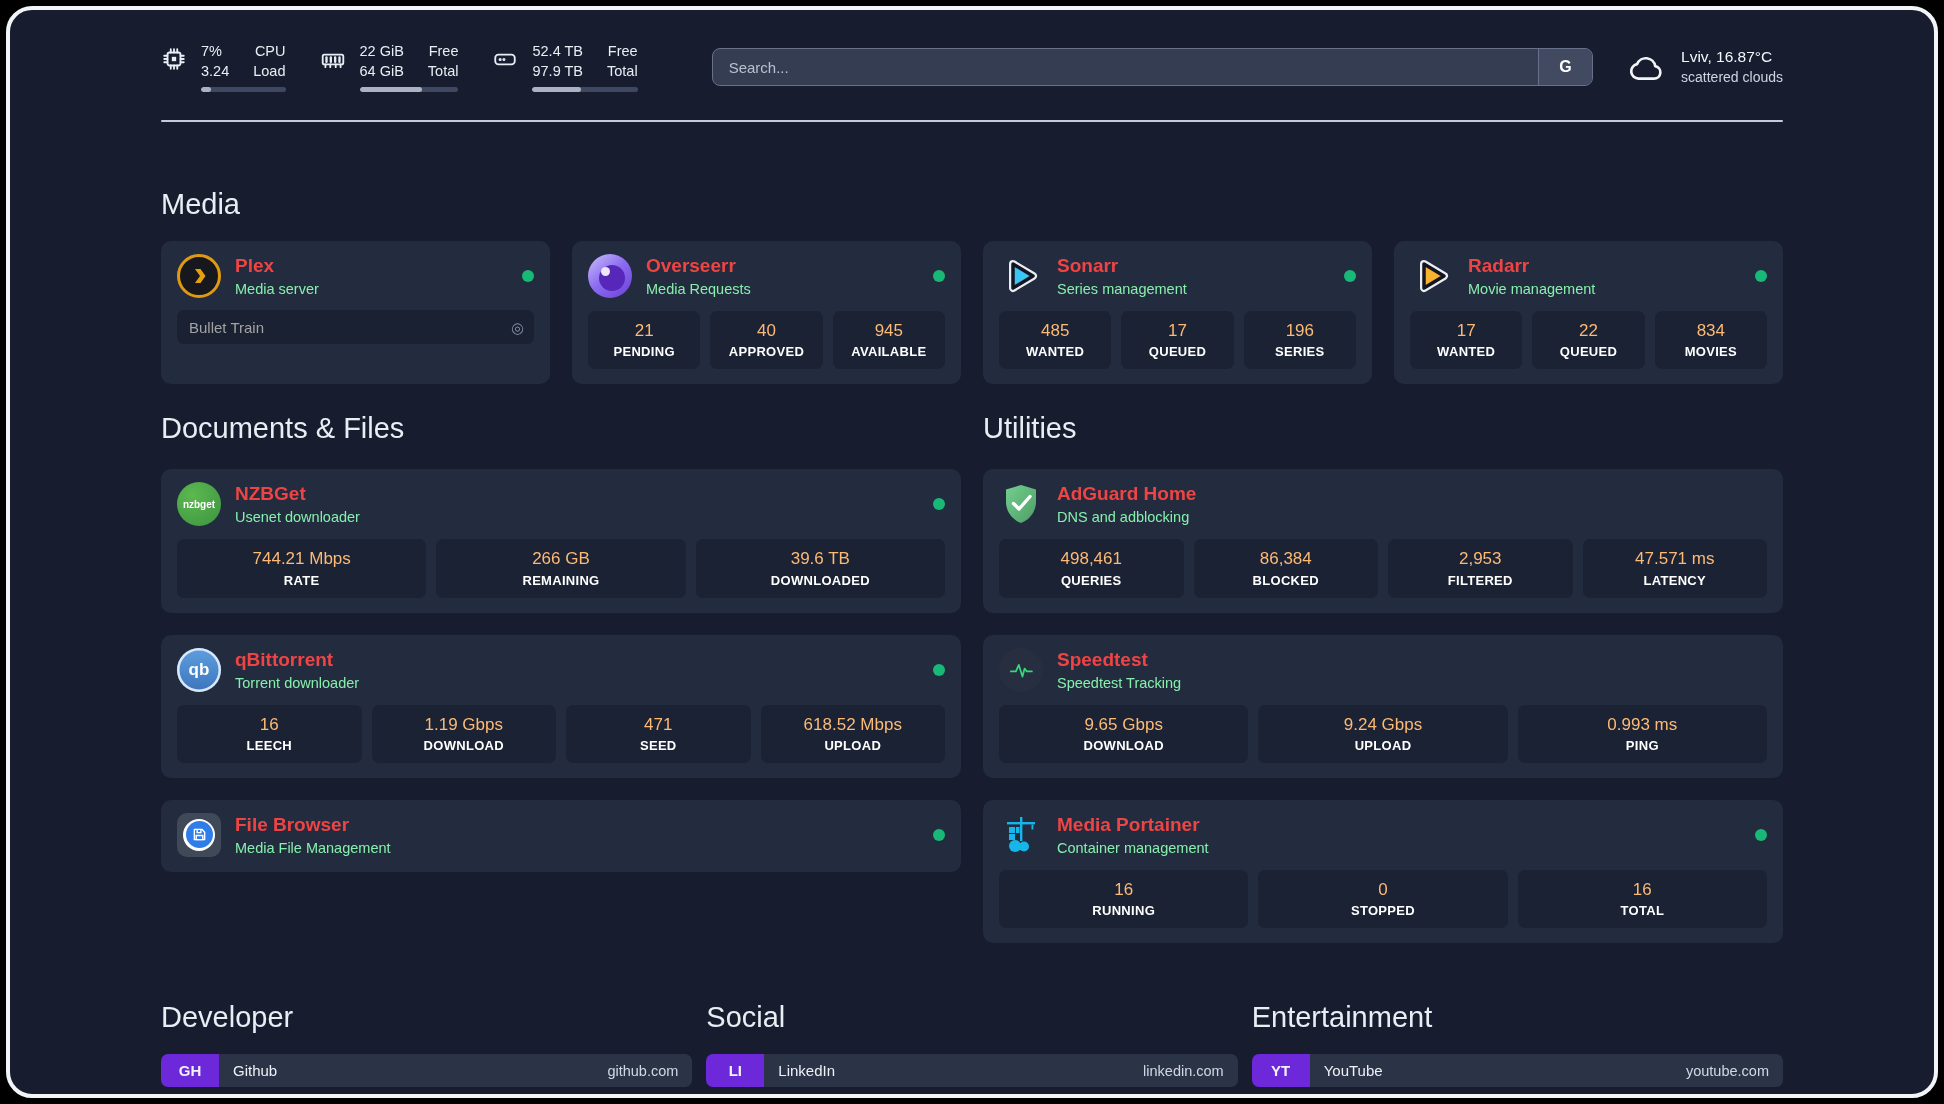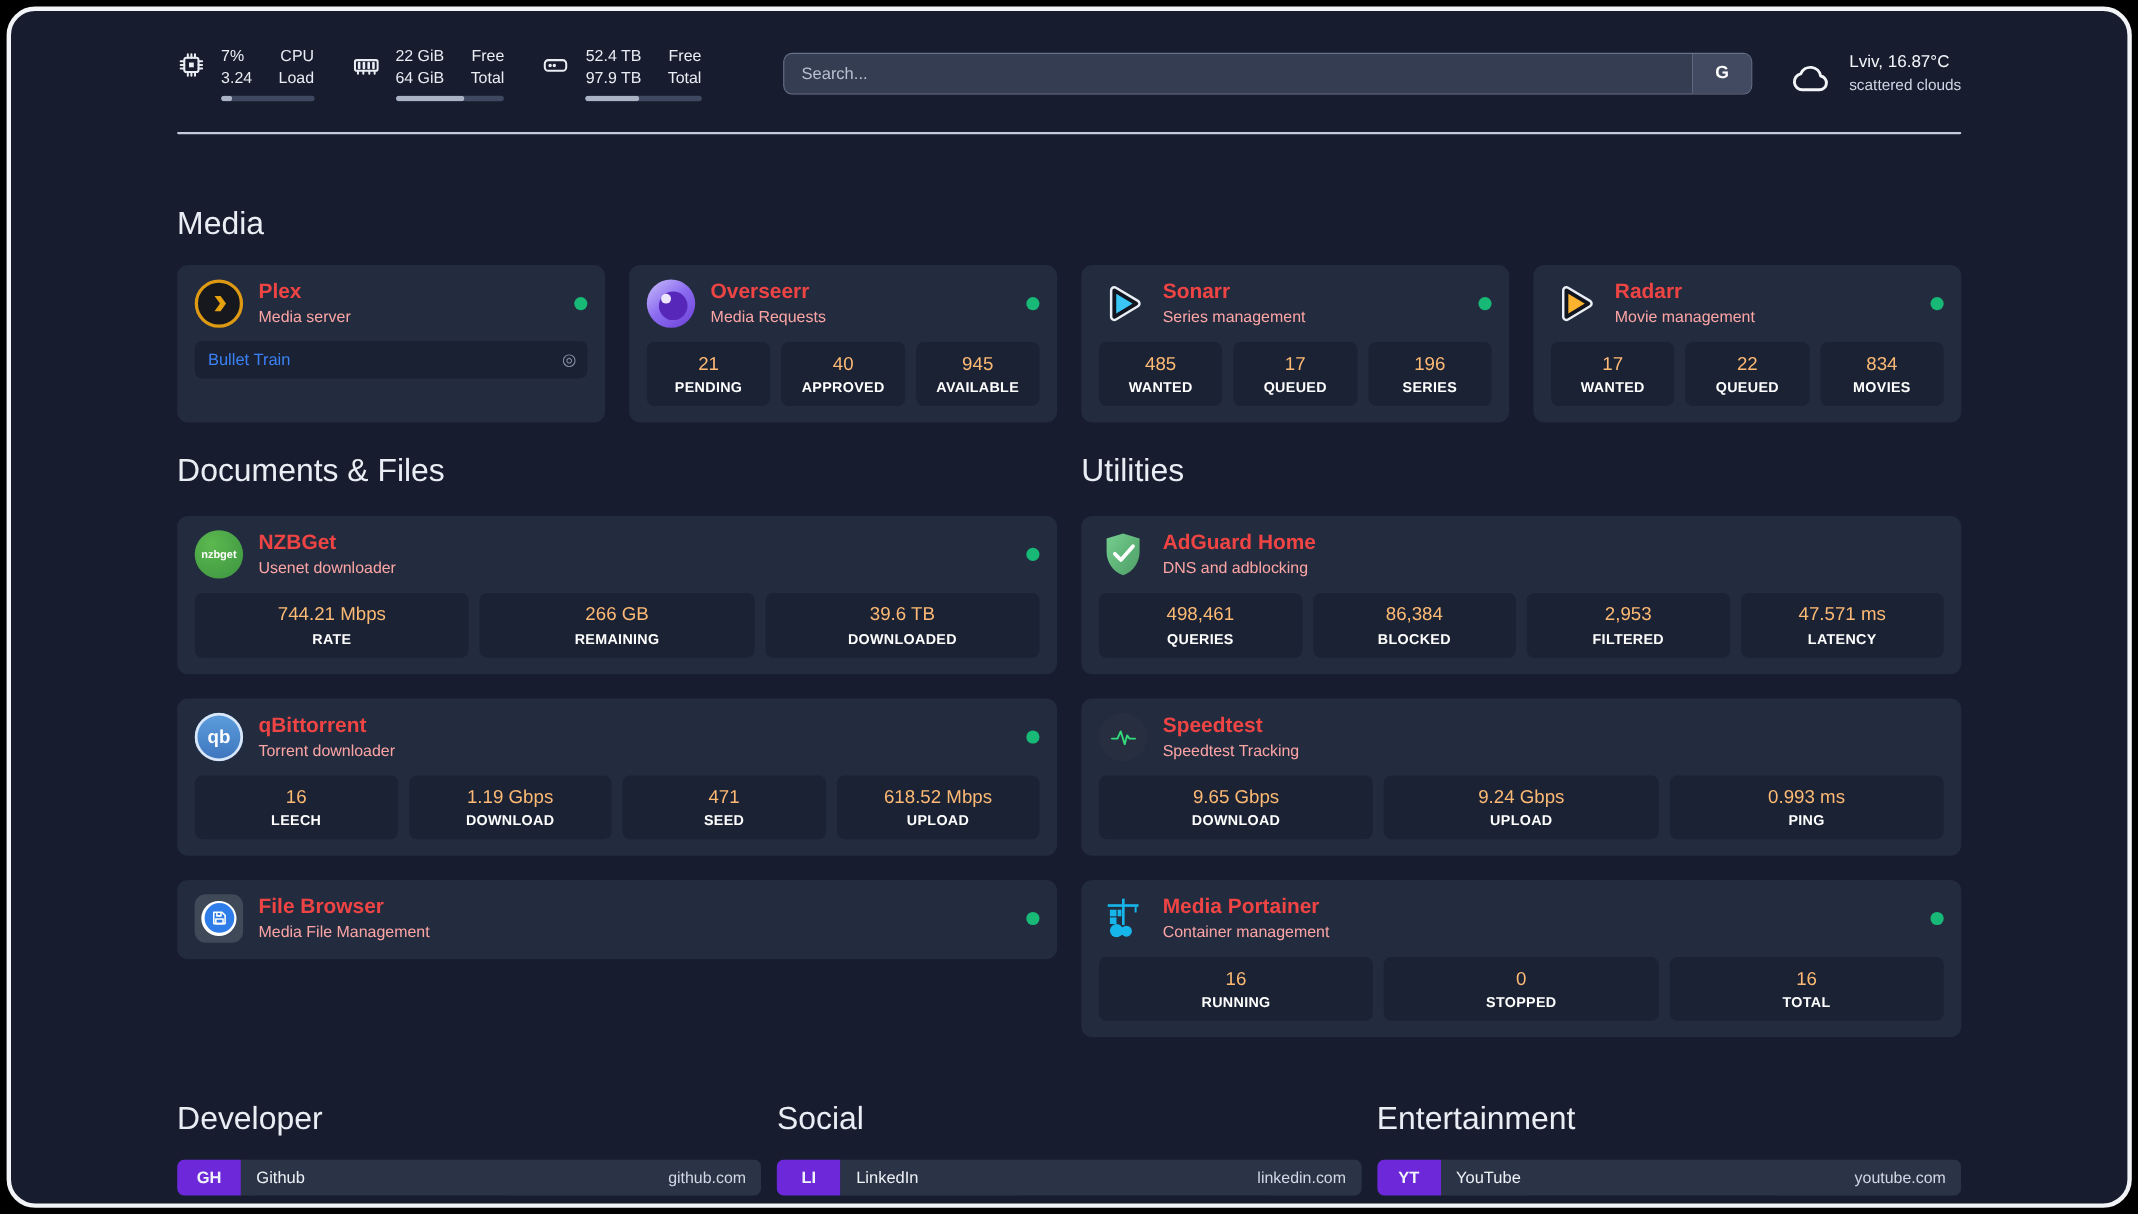--- a/index.html
+++ b/index.html
@@ -37,51 +37,51 @@
     font-family:"Liberation Sans", sans-serif; outline:none;
   }
   .search-input::placeholder { color:#b9c0cf; }
   .gbtn {
     position:absolute; top:1px; right:1px; bottom:1px; width:54px;
     background:#414a61; border:none; border-left:1px solid #68708a;
     border-radius:0 7px 7px 0; color:#fff; font-size:16px; font-weight:700;
     display:flex; align-items:center; justify-content:center; cursor:pointer;
     font-family:"Liberation Sans", sans-serif;
   }
-  .weather { display:flex; align-items:flex-end; gap:14px; flex:0 0 auto; }
+  .weather { display:flex; align-items:center; gap:14px; flex:0 0 auto; }
   .weather-icon { color:#f2f4f8; }
   .weather-t1 { font-size:15.5px; color:#f4f6fa; line-height:1.35; }
   .weather-t2 { font-size:14px; color:#ced5e1; line-height:1.35; }
 
   .divider { height:2px; background:#c3ccd9; border-radius:1px; margin-top:28px; }
 
   
   .section-title { font-size:29px; font-weight:500; color:#e9edf4; margin:0; }
   .media-title { margin:66px 0 20px; }
 
   .media-grid { display:grid; grid-template-columns:repeat(4,1fr); gap:22px; }
   .card { background:#232b3e; border-radius:10px; padding:13px 16px 15px; cursor:pointer; }
   .card-head { display:flex; align-items:center; gap:14px; }
   .head-text { display:flex; flex-direction:column; }
   .app-title { font-size:19px; font-weight:700; color:#ef4444; line-height:1.2; }
-  .app-sub { font-size:14.5px; color:#fca5a5; margin-top:3px; }
+  .app-sub { font-size:14.5px; color:#86efac; margin-top:3px; }
   .dot { width:12px; height:12px; border-radius:50%; background:#18b877; margin-left:auto; flex:0 0 auto; }
 
   .app-icon { width:44px; height:44px; flex:0 0 auto; display:flex; align-items:center; justify-content:center; position:relative; }
 
   .stat-row { display:grid; gap:10px; margin-top:13px; }
   .cols3 { grid-template-columns:repeat(3,1fr); }
   .cols4 { grid-template-columns:repeat(4,1fr); }
   .stat { background:#1b2234; border-radius:7px; text-align:center; padding:9px 4px 10px; }
   .stat-v { font-size:17px; color:#fdba74; line-height:1.25; }
   .stat-l { font-size:13px; font-weight:700; color:#ffffff; margin-top:3px; letter-spacing:.3px; }
 
   
   .np-row { margin-top:12px; background:#1a2132; border-radius:7px; height:34px; display:flex; align-items:center; padding:0 10px 0 12px; }
-  .np-title { font-size:15px; color:#3b82f6; }
+  .np-title { font-size:15px; color:#a3a3a3; }
   .np-opt { margin-left:auto; color:#848ea3; font-size:15px; cursor:pointer; line-height:1; }
   .np-bar { margin-top:8px; background:#1a2132; border-radius:7px; height:30px; display:flex; align-items:center; padding-right:12px; overflow:hidden; }
   .np-pill { background:#121828; border-radius:7px; height:30px; width:92px; display:flex; align-items:center; padding-left:11px; flex:0 0 auto; }
   .pause { display:flex; gap:3.5px; }
   .pause i { width:3.5px; height:12px; background:#fff; border-radius:1px; }
   .np-time { margin-left:auto; font-size:15px; font-weight:700; color:#f0f3f8; }
 
   .mid { display:grid; grid-template-columns:1fr 1fr; gap:22px; margin-top:28px; }
   .colstack { display:flex; flex-direction:column; gap:22px; }
   .colstack .section-title { margin-bottom:2px; }

